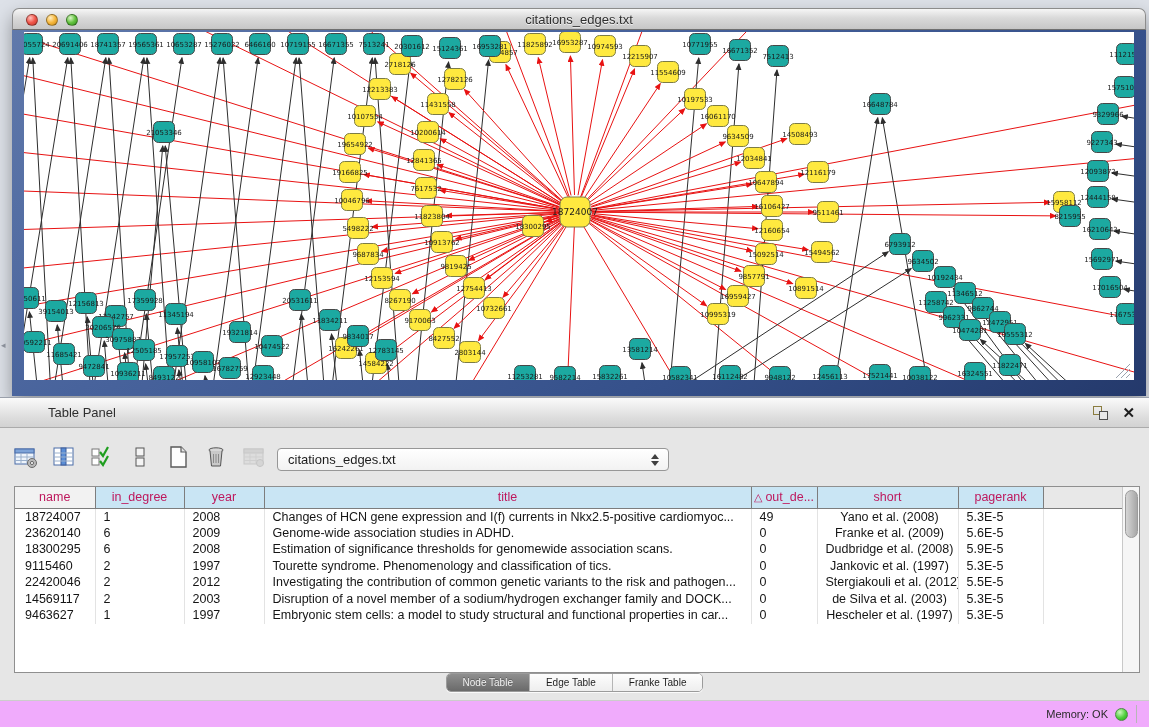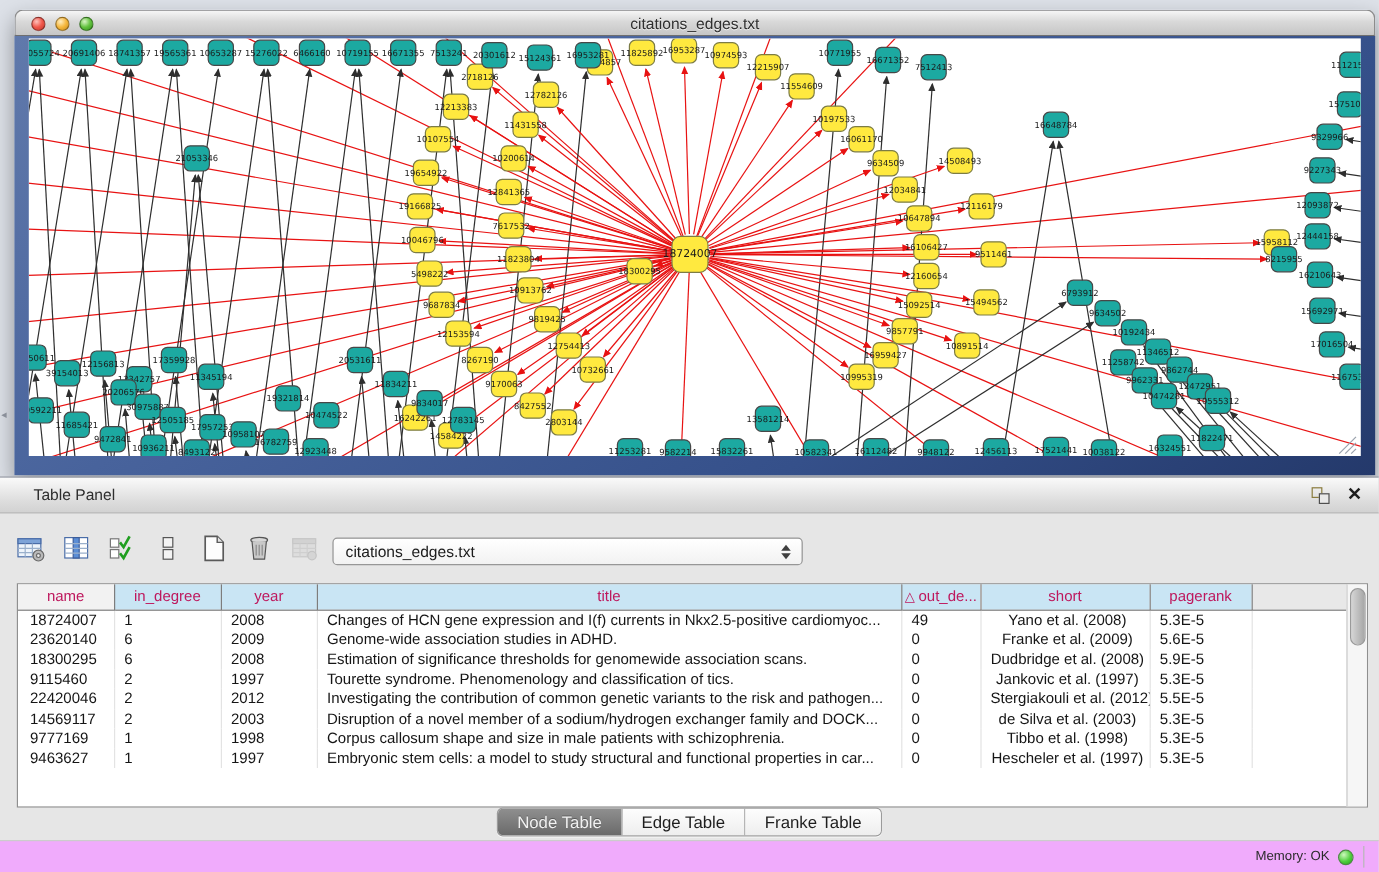--- a/index.html
+++ b/index.html
@@ -26,21 +26,21 @@
   .net-canvas { width:1110px; height:348px; background:#ffffff; position:relative; overflow:hidden; }
   .net-canvas svg { display:block; }
 
   .panel-collapse-arrow { position:absolute; left:1px; top:340px; font-size:9px; color:#8a8f99; }
 
   
   .tp-header { position:absolute; left:0; top:397px; width:1149px; height:31px;
     background:linear-gradient(#fafafa,#dcdcdc 70%,#d2d2d2);
     border-top:1px solid #9aa0ab; border-bottom:1px solid #ababab;
     display:flex; align-items:center; }
-  .tp-title { font-size:13px; color:#2e2e2e; padding-left:28px; }
+  .tp-title { font-size:13px; color:#2e2e2e; padding-left:28px;margin-left:20px; }
   .tp-header-icons { margin-left:auto; display:flex; align-items:center; gap:14px; padding-right:14px; }
   .float-icon { width:15px; height:14px; position:relative; display:inline-block; }
   .float-icon .bsq { position:absolute; left:0; top:0; width:9px; height:9px; border:1.5px solid #8a7c3e; background:transparent; }
   .float-icon .fsq { position:absolute; right:0; bottom:0; width:9px; height:9px; border:1.5px solid #4f4f4f; background:#e9e9e9; }
   .close-x { font-size:15px; font-weight:bold; color:#1d1d1d; line-height:14px; cursor:default; }
 
   .tp-body { position:absolute; left:0; top:428px; width:1149px; height:299px; background:#e6e6e6; }
 
   .toolbar { position:absolute; left:10px; top:12px; height:34px; display:flex; align-items:center; gap:6px; }
   .tool-btn { width:32px; height:30px; display:flex; align-items:center; justify-content:center; background:transparent; border:0; }
@@ -72,21 +72,21 @@
   .sort-tri { font-size:11px; margin-right:3px; }
 
   .vscroll { width:18px; border-left:1px solid #c9c9c9; background:#f6f6f6; position:relative; }
   .vthumb { position:absolute; left:2px; top:3px; width:13px; height:48px; border-radius:7px;
     background:linear-gradient(90deg,#d6d6d6,#a7a7a7); border:1px solid #9a9a9a; }
 
   
   .tabs { position:absolute; left:0; top:245px; width:1149px; display:flex; justify-content:center; }
   .seg-control { display:inline-flex; border:1px solid #9b9b9b; border-radius:5px; overflow:hidden;
     background:#fff; box-shadow:0 1px 0 rgba(255,255,255,.8); }
-  .seg { padding:3px 16px; font-size:14px; color:#1e1e1e; background:linear-gradient(#fdfdfd,#eeeeee);
+  .seg { padding:3px 16px; font-size:10px; color:#1e1e1e; background:linear-gradient(#fdfdfd,#eeeeee);
     border-left:1px solid #b5b5b5; }
   .seg:first-child { border-left:none; }
   .seg.selected { background:linear-gradient(#8f8f8f,#6a6a6a); color:#f1f1f1; text-shadow:0 -1px 0 rgba(0,0,0,.3); }
 
   
   .status-bar { position:absolute; left:0; top:700px; width:1149px; height:27px; background:#f0abfc;
     border-top:1px solid #cccccc; display:flex; align-items:center; }
   .mem-label { margin-left:auto; font-size:11px; color:#2b2b2b; }
   .mem-light { width:13px; height:13px; border-radius:50%; margin:0 8px 0 7px;
     background:radial-gradient(circle at 35% 30%, #cdf8bd, #4fce3d 55%, #27a41a); border:1px solid #4c8a44; }
@@ -680,30 +680,20 @@
               <td>14569117</td>
               <td>2</td>
               <td>2003</td>
               <td>Disruption of a novel member of a sodium/hydrogen exchanger family and DOCK...</td>
               <td>0</td>
               <td class="center">de Silva et al. (2003)</td>
               <td>5.3E-5</td>
               <td></td>
             </tr>
             <tr>
-              <td>9777169</td>
-              <td>1</td>
-              <td>1998</td>
-              <td>Corpus callosum shape and size in male patients with schizophrenia.</td>
-              <td>0</td>
-              <td class="center">Tibbo et al. (1998)</td>
-              <td>5.3E-5</td>
-              <td></td>
-            </tr>
-            <tr>
               <td>9463627</td>
               <td>1</td>
               <td>1997</td>
               <td>Embryonic stem cells: a model to study structural and functional properties in car...</td>
               <td>0</td>
               <td class="center">Hescheler et al. (1997)</td>
               <td>5.3E-5</td>
               <td></td>
             </tr>
           </tbody>

